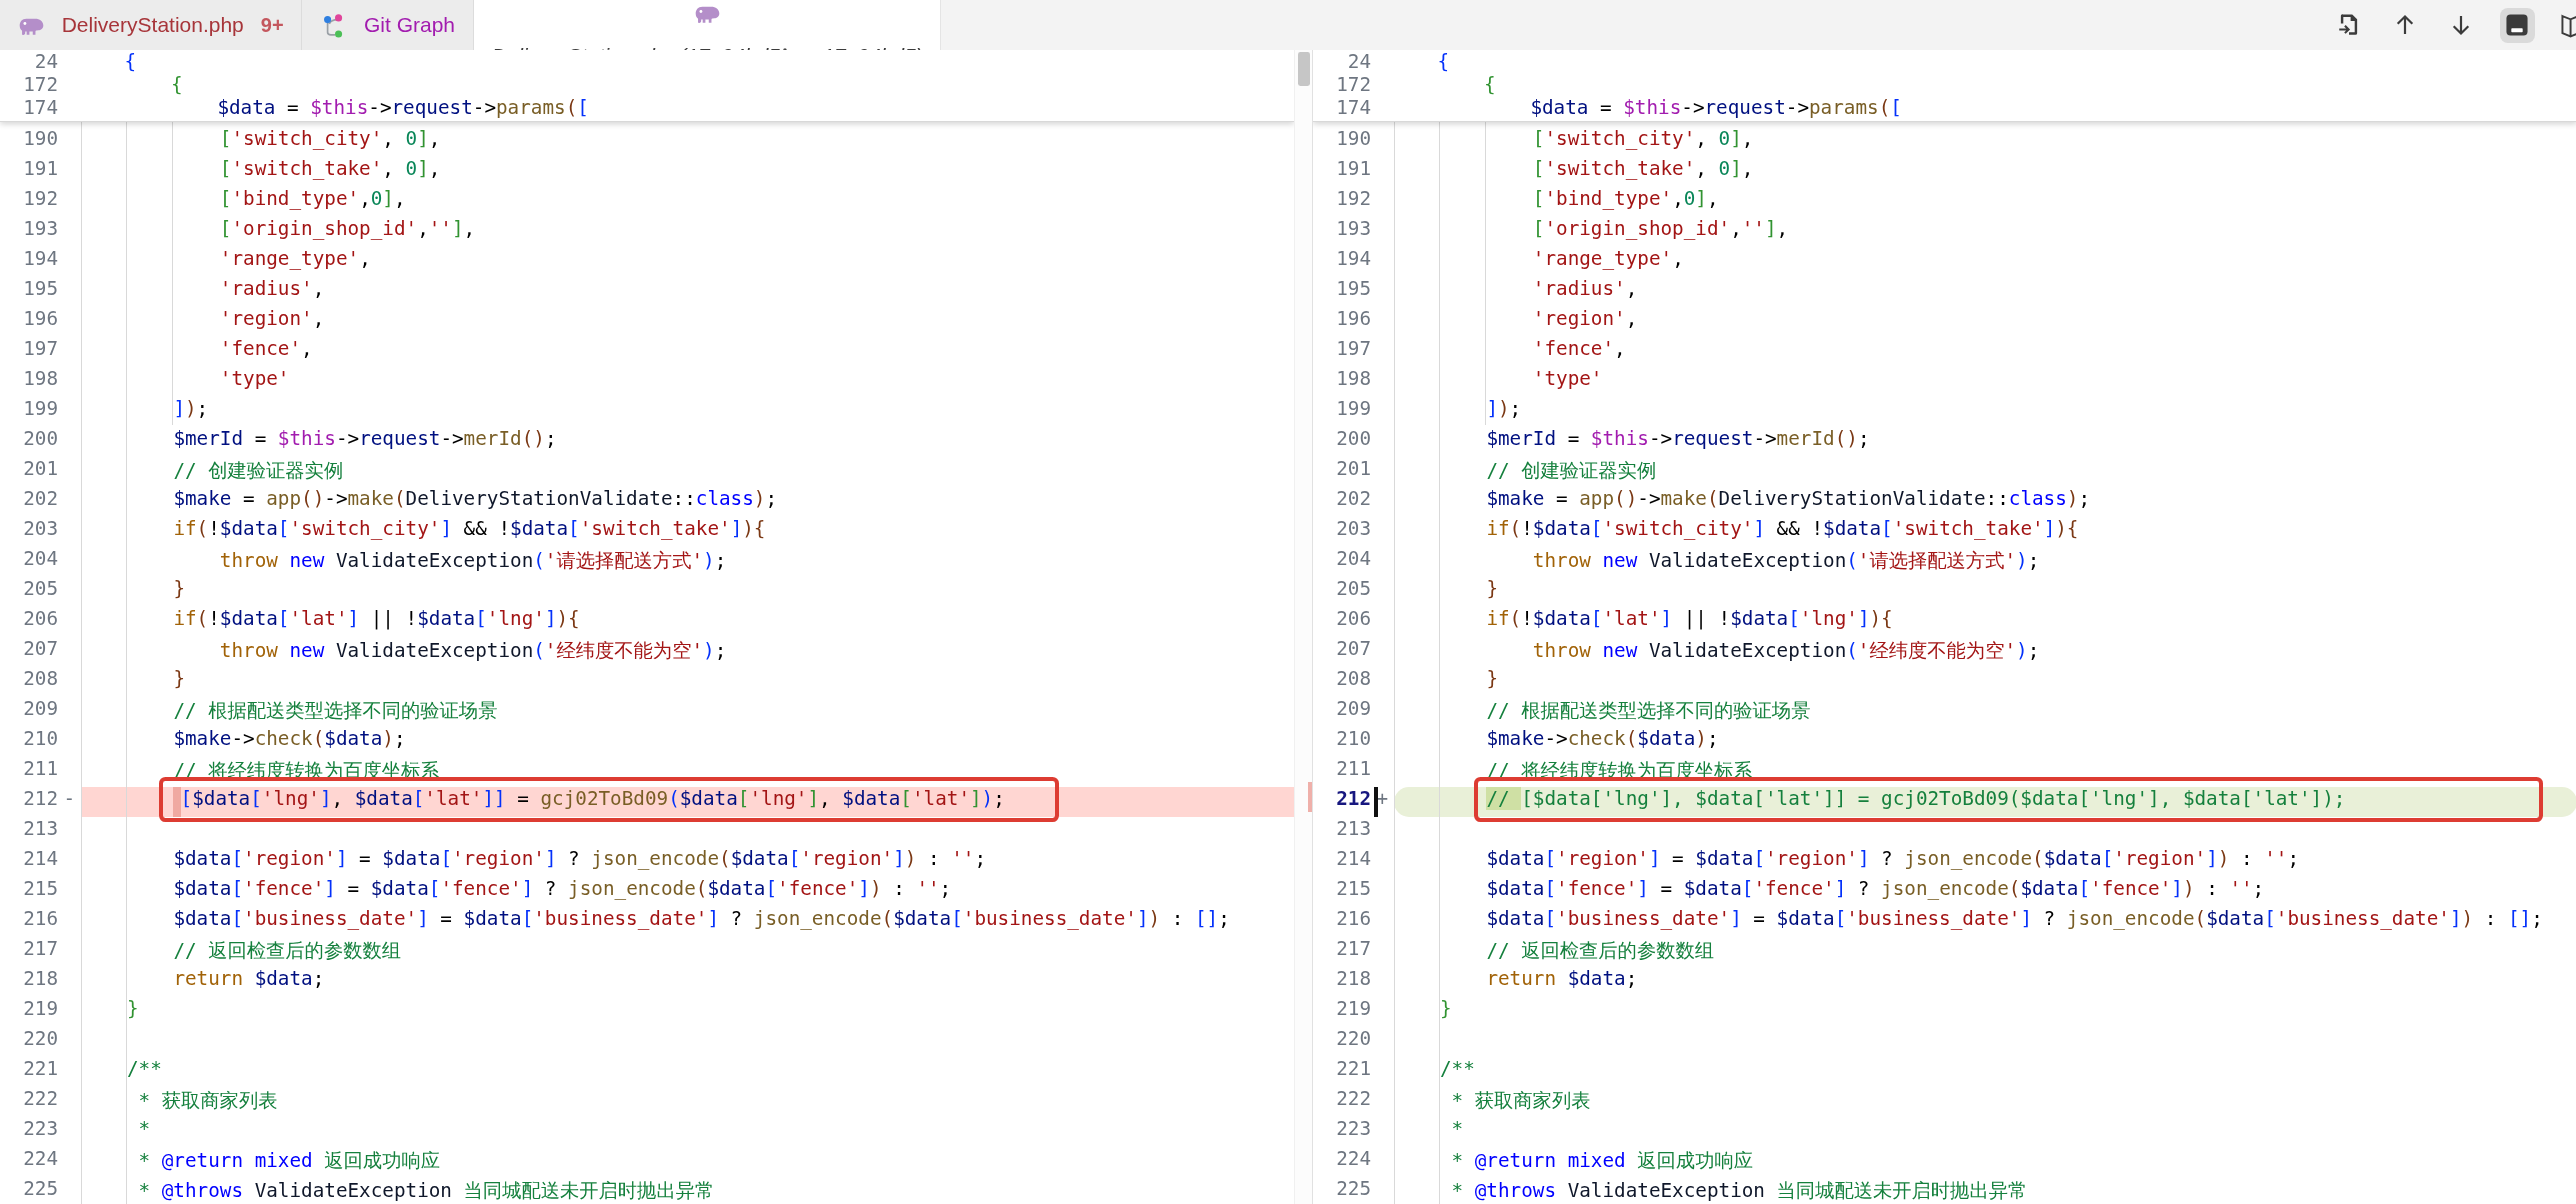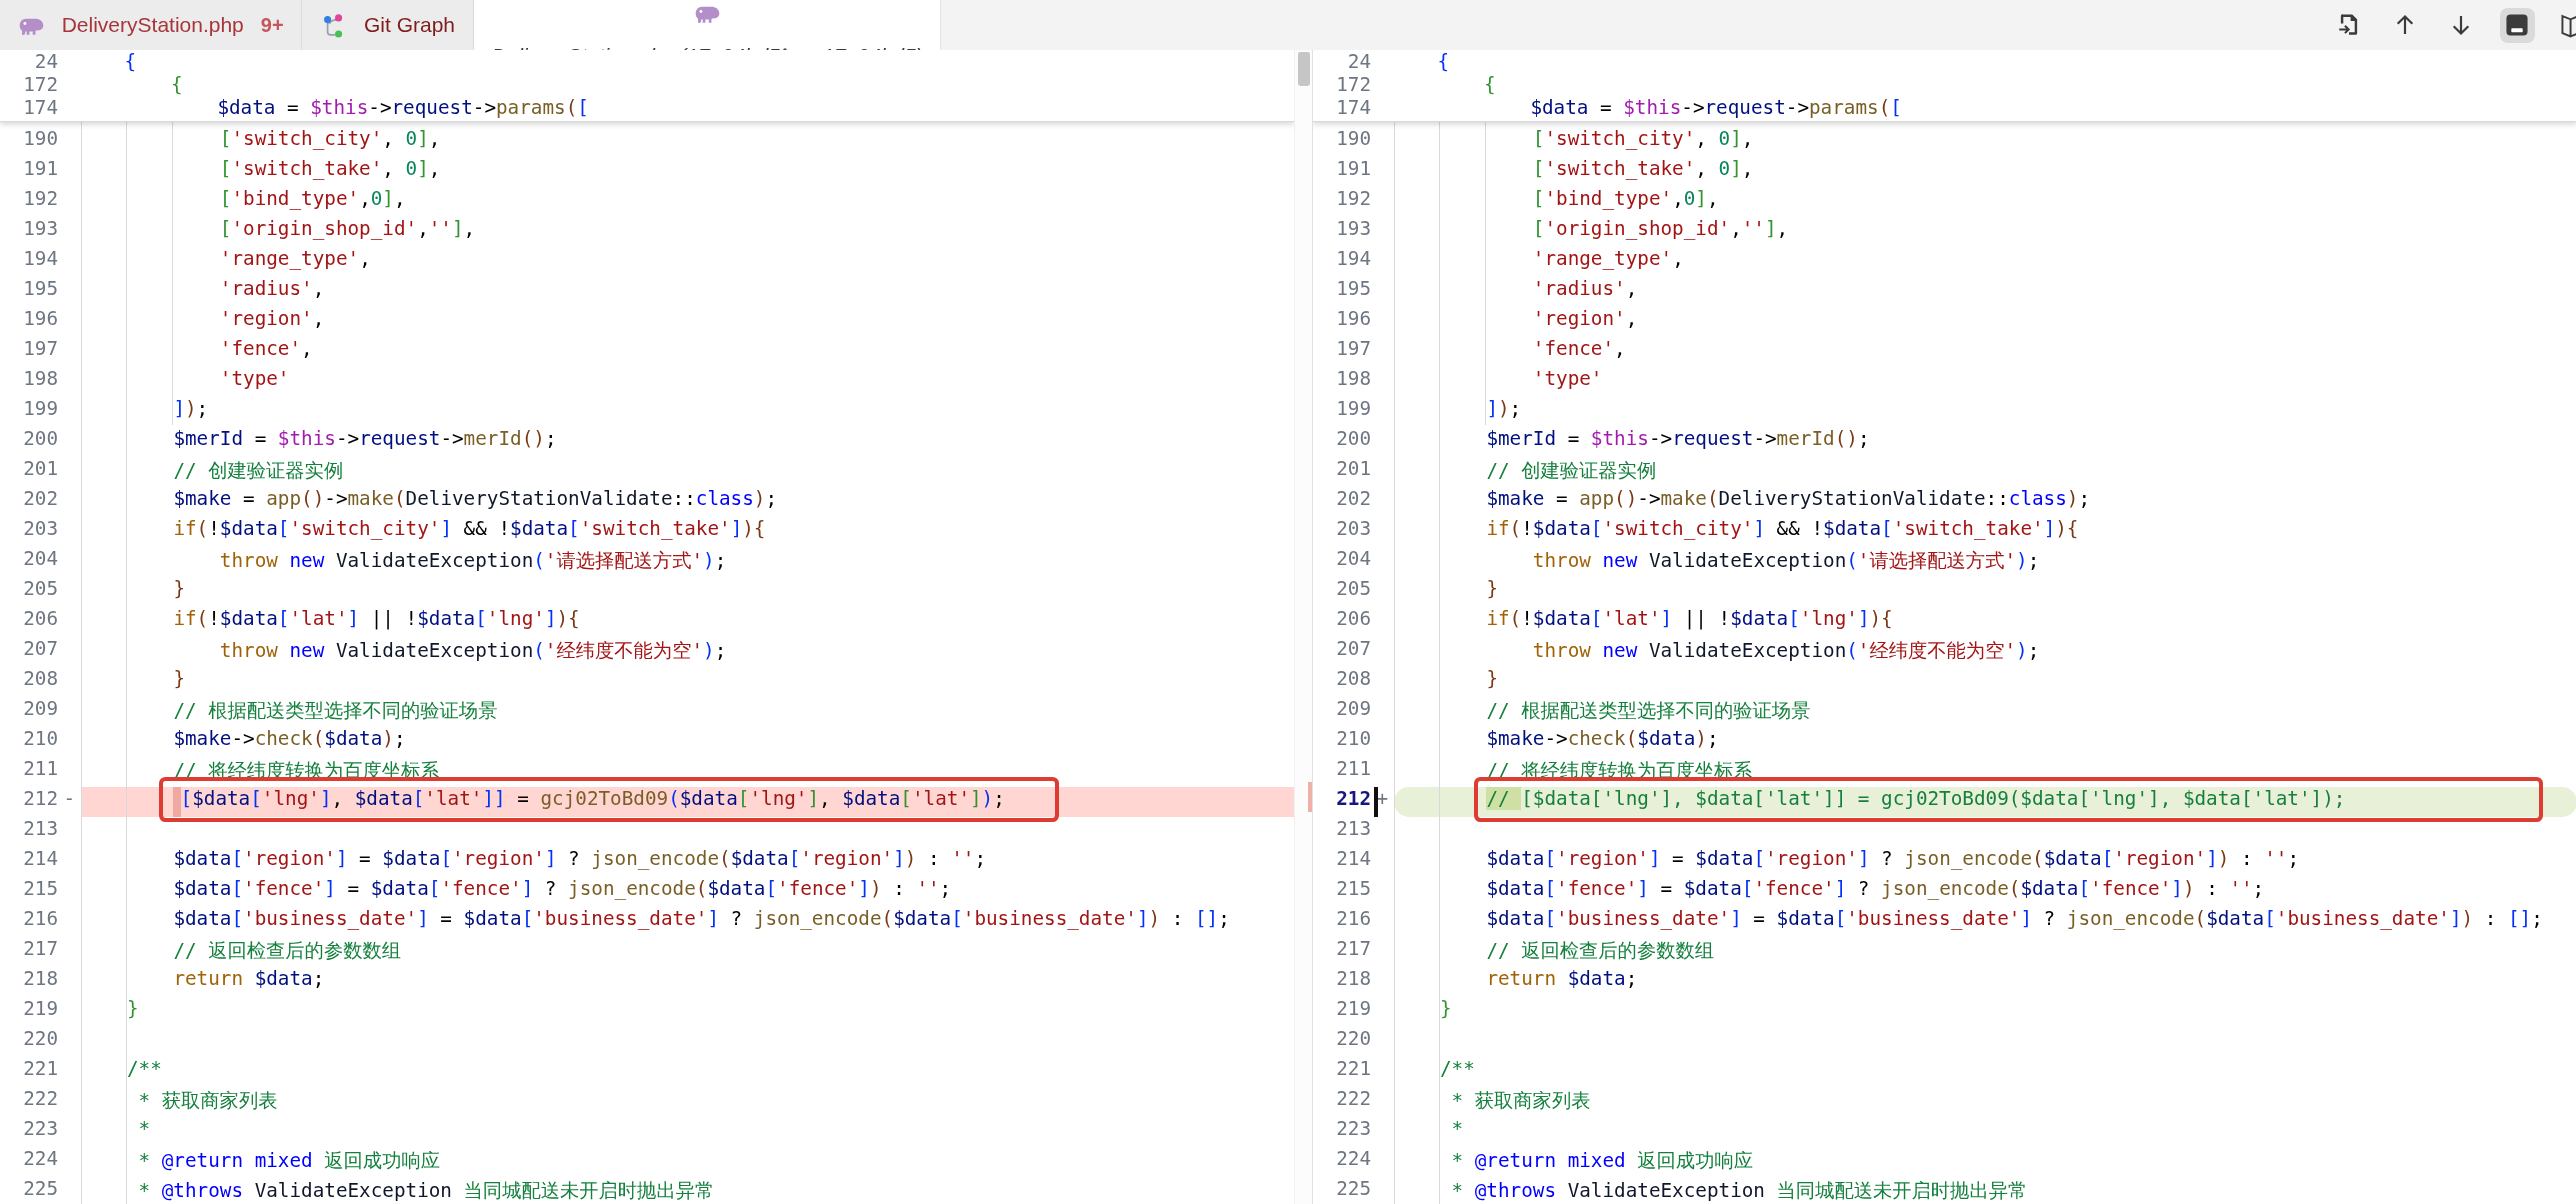--- a/index.html
+++ b/index.html
@@ -1,21 +1,21 @@
 <!DOCTYPE html>
 <html style="font-size:13px"><head>
 <meta charset="utf-8">
 <style>
   html,body{margin:0;padding:0;width:2576px;height:1204px;overflow:hidden;background:#fff;
             font-family:"Liberation Sans", sans-serif;}
   
   .tabbar{position:absolute;left:0;top:0;width:2576px;height:50px;background:#f3f3f3;display:flex;align-items:stretch;}
   .tab{display:flex;align-items:center;gap:17px;padding:0 17.7px;background:#ececec;border-right:0.8px solid #dcdcdc;cursor:pointer;}
   .tab.active{background:#ffffff;border-right:0.8px solid #e4e4e4;flex-direction:column;}
-  .tab .lbl{font-size:21px;color:#7f1d1d;white-space:nowrap;}
+  .tab .lbl{font-size:21px;color:#a21caf;white-space:nowrap;}
   .tab.mod .lbl{color:#a7353a;}
   .tab .badge{font-size:20px;color:#c4575e;font-weight:600;}
   .tab.active .lbl{color:#3b3b3b;font-style:italic;}
   .tab .icn{width:27px;height:27px;flex:none;}
   .closebtn{width:24px;height:24px;margin-left:8px;flex:none;cursor:pointer;}
   .actions{margin-left:auto;display:flex;align-items:center;gap:21px;padding-right:0px;}
   .act{width:35px;height:35px;display:flex;align-items:center;justify-content:center;border-radius:8px;cursor:pointer;flex:none;}
   .act.on{background:#dadada;}
   .act svg{width:26px;height:26px;}
   

